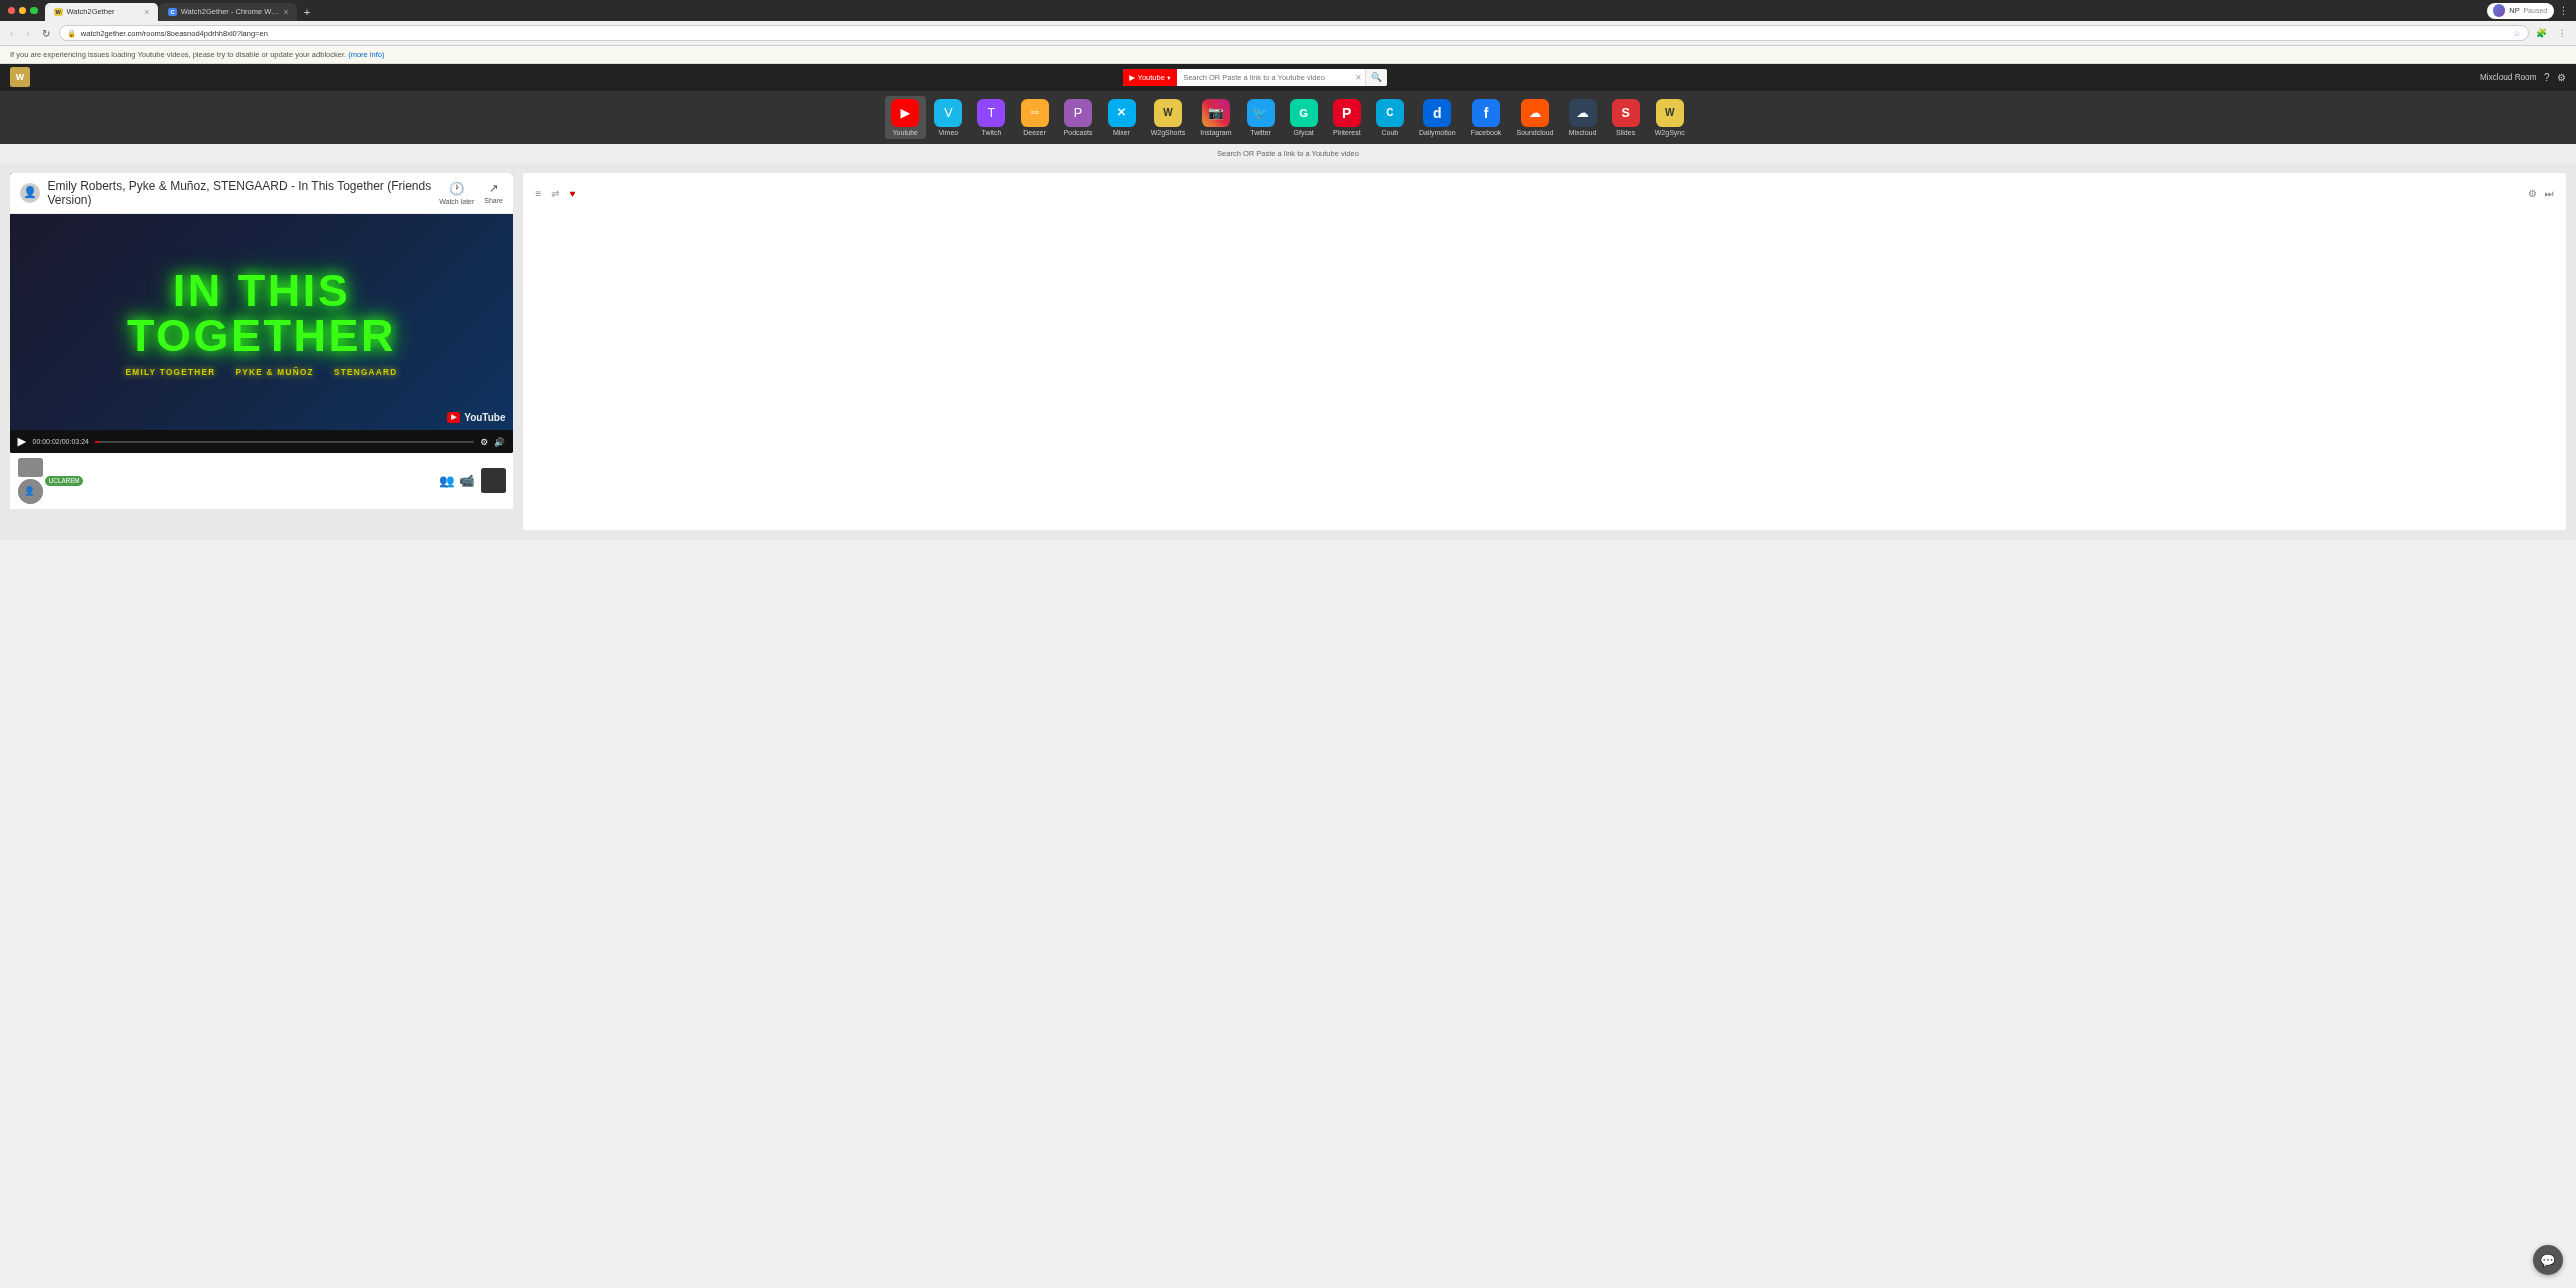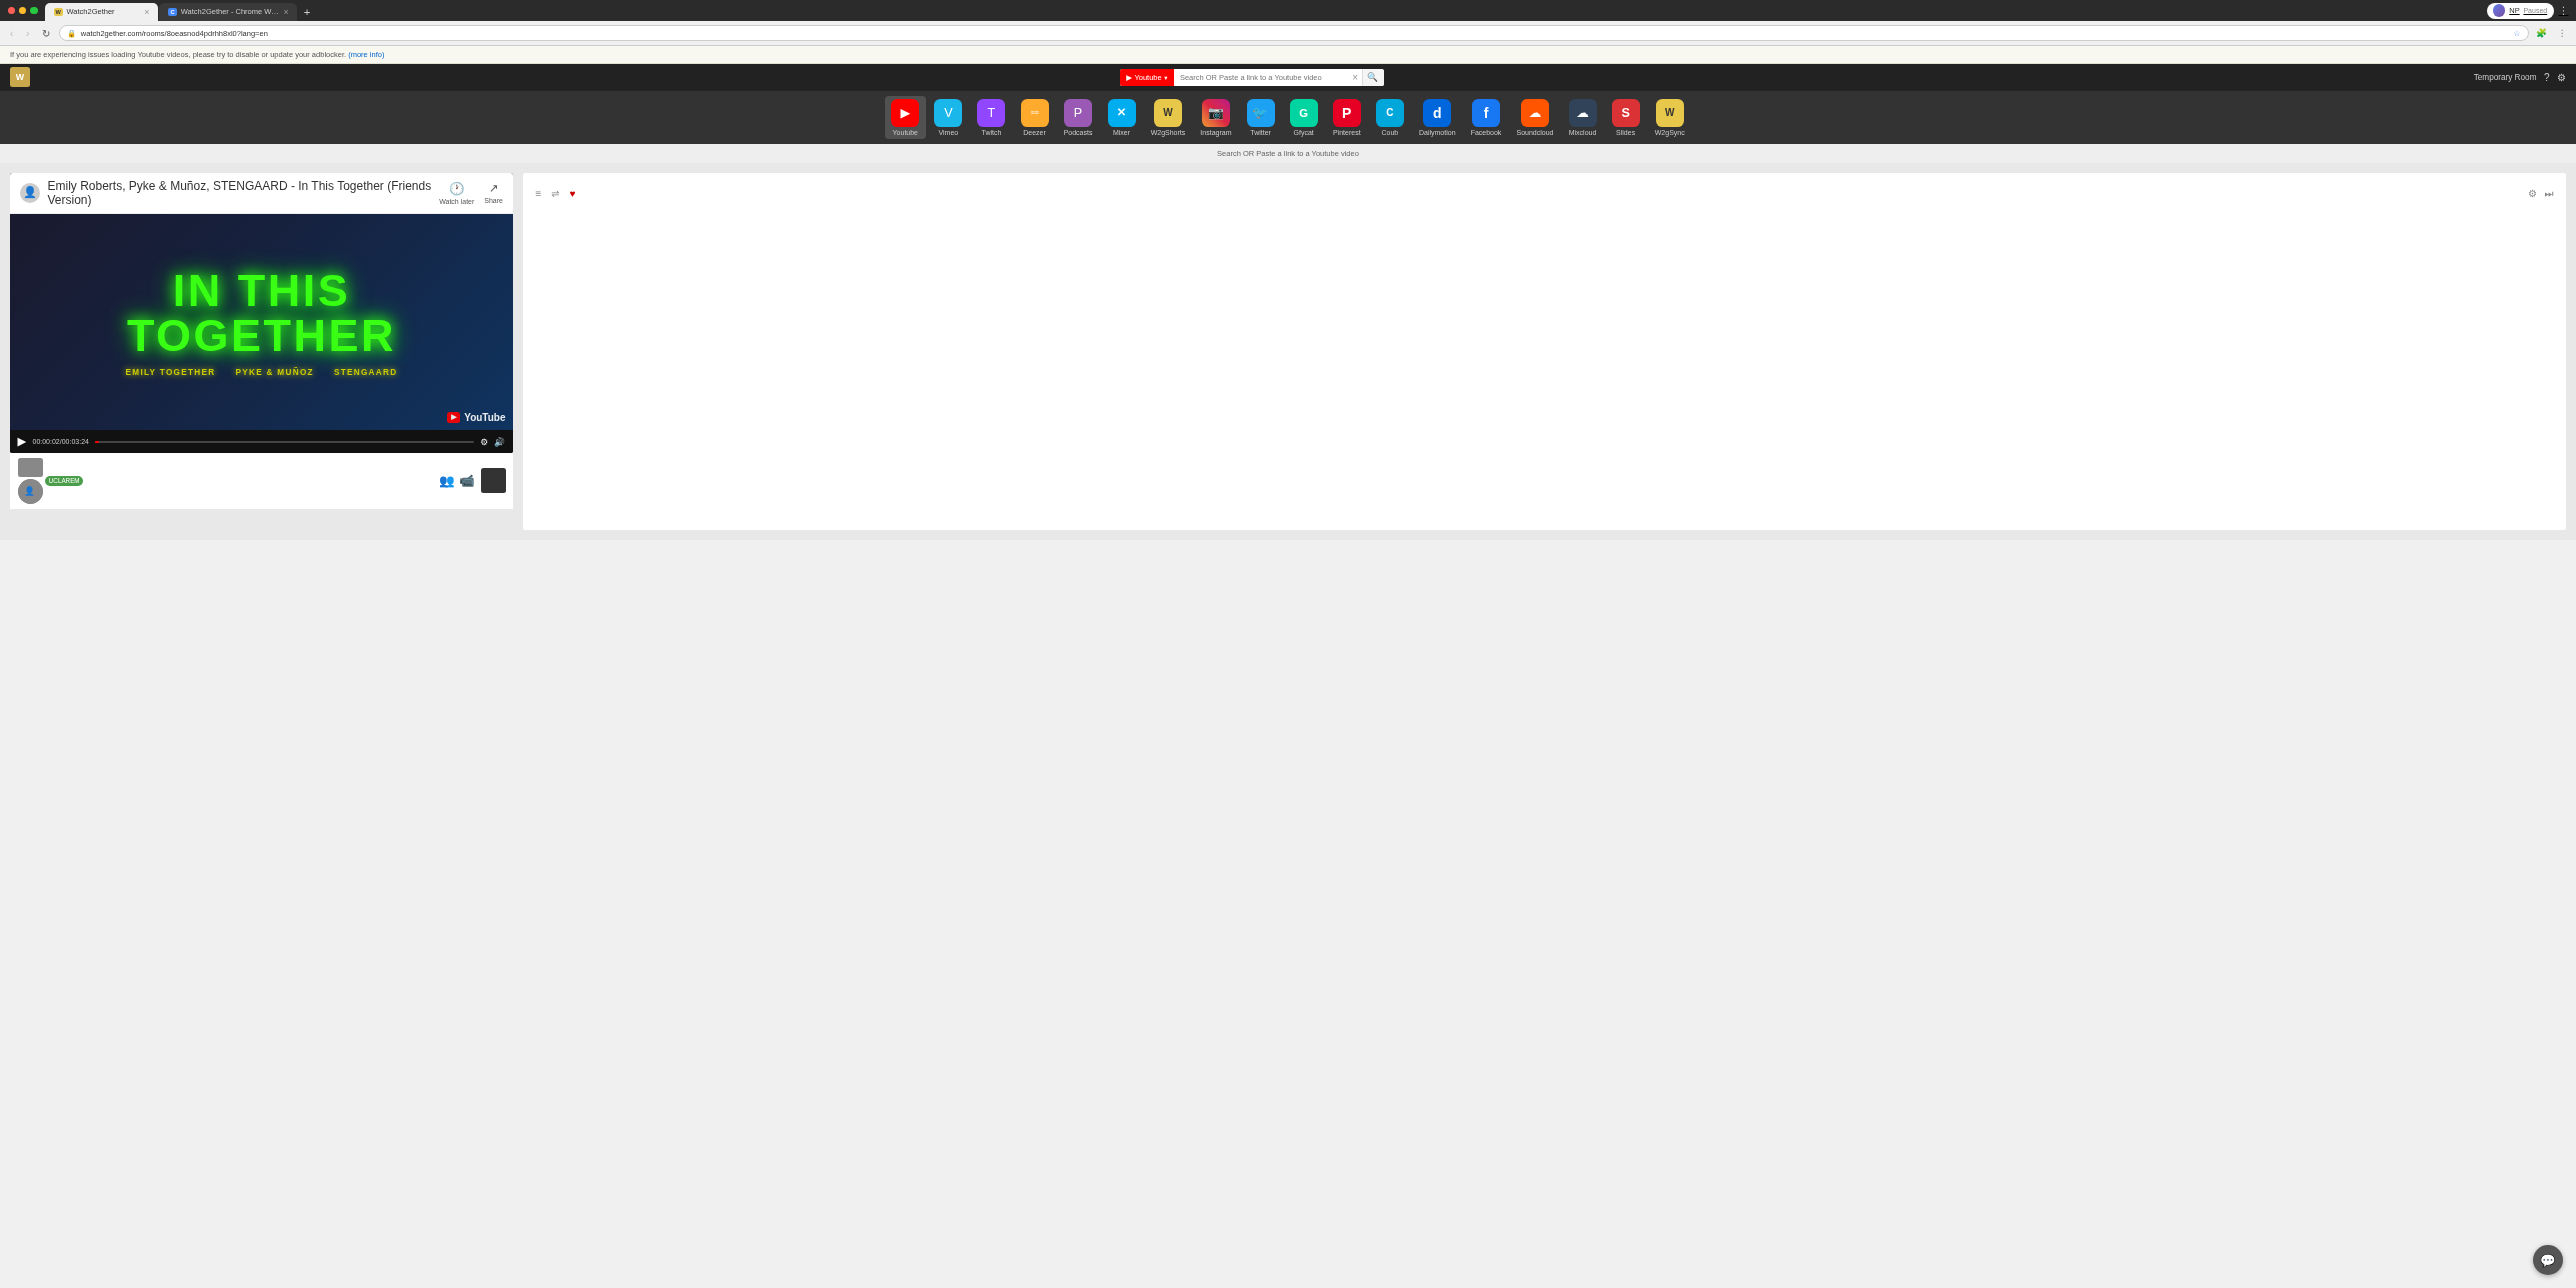--- a/index.html
+++ b/index.html
@@ -126,21 +126,21 @@
       <span class="tab-close">×</span>
     </div>
     <div class="tab">
       <span style="width:8.8px;height:8.8px;background:#4285f4;border-radius:1.9px;display:inline-flex;align-items:center;justify-content:center;font-size:5.7px;font-weight:bold;color:white;">C</span>
       <span class="tab-title">Watch2Gether - Chrome Web S...</span>
       <span class="tab-close">×</span>
     </div>
     <button class="new-tab-btn">+</button>
   </div>
 
-  <div style="display:flex;align-items:flex-start;gap:2.5px;padding:2.5px 5px;text-decoration:underline;">
+  <div style="display:flex;align-items:flex-start;gap:2.5px;padding:2.5px 5px;">
     <div class="profile-pill">
       <div class="profile-avatar"></div>
       <span>NP</span>
       <span style="color:#888;font-size:7px;">Paused</span>
     </div>
     <button class="browser-menu-btn">⋮</button>
   </div>
 </div>
 
 <div class="nav-bar">
@@ -173,21 +173,21 @@
         <span style="font-size:7.5px;">▶</span>
         <span>Youtube</span>
         <span class="chevron">▾</span>
       </div>
       <input type="text" class="search-input" placeholder="Search OR Paste a link to a Youtube video" style="">
       <button class="search-clear">×</button>
       <button class="search-go">🔍</button>
     </div>
   </div>
   <div class="header-right">
-    <span>Temporary Room</span>
+    <span>Mixcloud Room</span>
     <button class="help-btn">?</button>
     <button class="settings-btn">⚙</button>
   </div>
 </div>
 
 <div class="source-bar">
   <div class="source-icons">
 
     <div class="source-icon active">
       <div class="source-icon-img" style="background:#ff0000;border-radius:6.3px;">

